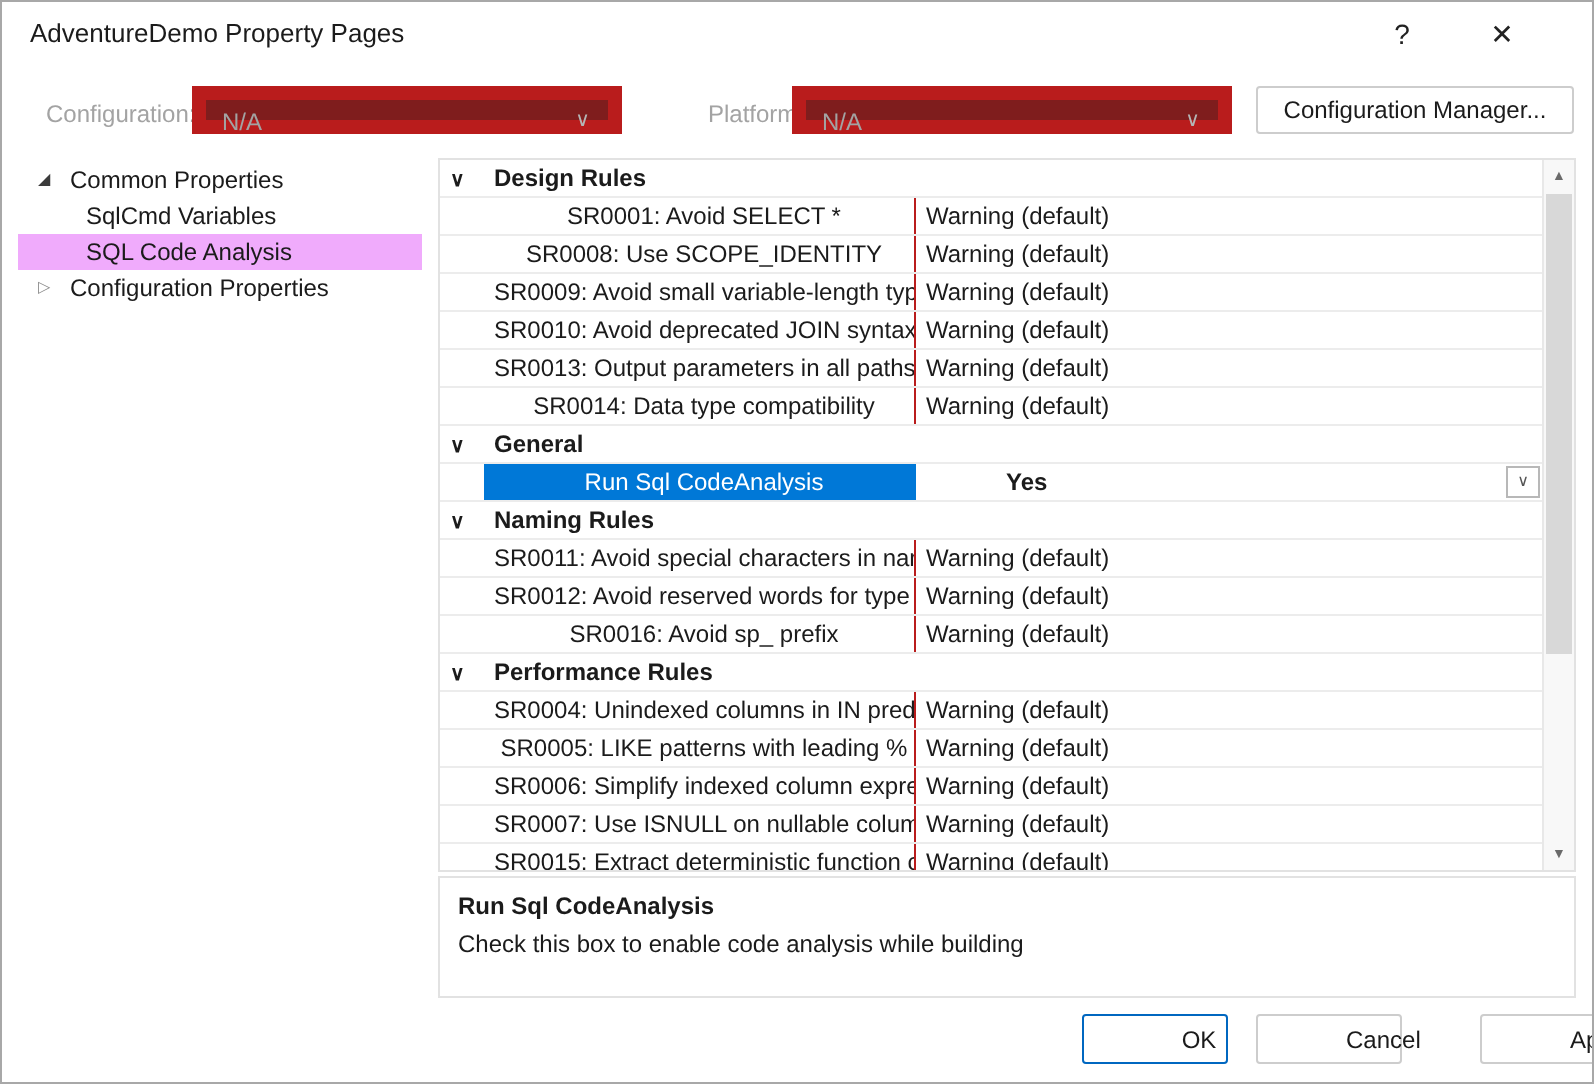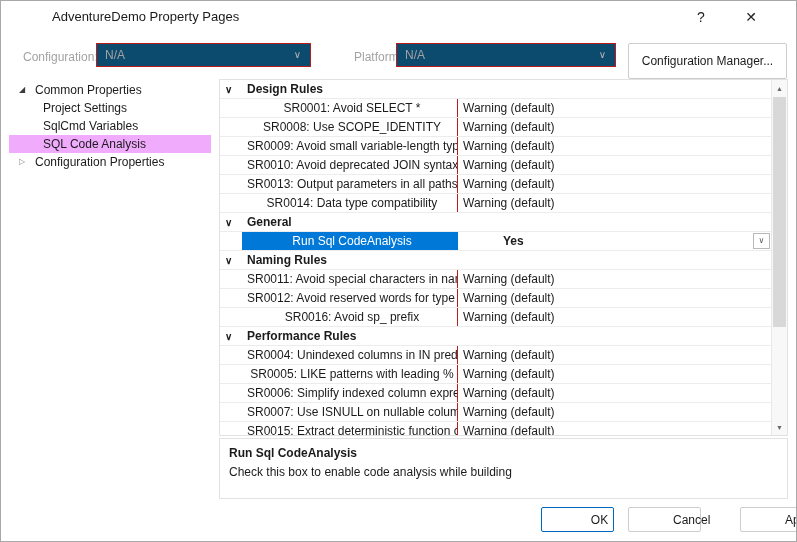--- a/index.html
+++ b/index.html
@@ -4,32 +4,32 @@
 <style>
   * { margin:0; padding:0; box-sizing:border-box; }
   html,body { background:#e8e8e8; }
   .dialog {
     position:relative; width:797px; height:542px; background:#ffffff;
     border:1px solid #a8a8a8; overflow:hidden;
     font-family:"Liberation Sans", sans-serif; font-size:12px; color:#1b1b1b;
   }
   
   .titlebar { position:absolute; left:0; top:0; right:0; height:32px; background:#fff; }
-  .title { position:absolute; left:14px; top:0; line-height:32px; font-size:13px;margin-left:37px; }
+  .title { position:absolute; left:14px; top:0; line-height:32px; font-size:13px; }
   .tb-btn { position:absolute; top:0; height:32px; width:40px; display:flex; align-items:center; justify-content:center; cursor:default; color:#222; }
   .tb-btn.help { right:75px; font-size:14px; }
   .tb-btn.close { right:25px; font-size:14px; }
   
   .toolbar { position:absolute; left:0; top:40px; right:0; height:28px; }
   .lbl { position:absolute; top:5px; line-height:22px; color:#a3a3a3;margin-left:12px; }
-  .combo { position:absolute; top:2px; height:24px; border:1px solid #b91c1c; background:#0c4a6e; }
+  .combo { position:absolute; top:2px; height:24px; border:7px solid #b91c1c; background:#7f1d1d; }
   .combo-val { position:absolute; left:8px; top:0; line-height:22px; color:#a3a3a3; }
   .combo-chevron { position:absolute; right:9px; top:0; line-height:22px; color:#b5b5b5; font-size:10px; }
   .push { background:#fff; border:1px solid #cdcdcd; border-radius:2px; font-family:"Liberation Sans",sans-serif; font-size:12px; color:#1b1b1b; cursor:default; }
-  .cfgmgr { position:absolute; left:627px; top:2px; width:159px; height:36px; }
+  .cfgmgr { position:absolute; left:627px; top:2px; width:159px; height:24px; }
   
   .tree { position:absolute; left:8px; top:80px; width:202px; }
   .tree-row { display:flex; align-items:center; height:18px; line-height:18px; white-space:nowrap; cursor:default; }
   .tree-row.lvl0 { padding-left:10px; }
   .tree-row.lvl1 { padding-left:34px; }
   .tree-row.selected { background:#f0abfc; }
   .glyph { width:16px; font-size:8px; flex:none; }
   .glyph.expanded { color:#3b3b3b; }
   .glyph.collapsed { color:#8c8c8c; }
   
@@ -87,23 +87,20 @@
     </div>
     <button class="push cfgmgr">Configuration Manager...</button>
   </div>
 
   <div class="tree" id="tree">
       <div class="tree-row lvl0">
         <span class="glyph expanded">◢</span>
         <span class="tree-label">Common Properties</span>
       </div>
       <div class="tree-row lvl1">
-        <span class="tree-label">Project Settings</span>
-      </div>
-      <div class="tree-row lvl1">
         <span class="tree-label">SqlCmd Variables</span>
       </div>
       <div class="tree-row lvl1 selected">
         <span class="tree-label">SQL Code Analysis</span>
       </div>
       <div class="tree-row lvl0">
         <span class="glyph collapsed">▷</span>
         <span class="tree-label">Configuration Properties</span>
       </div>
     </div>

